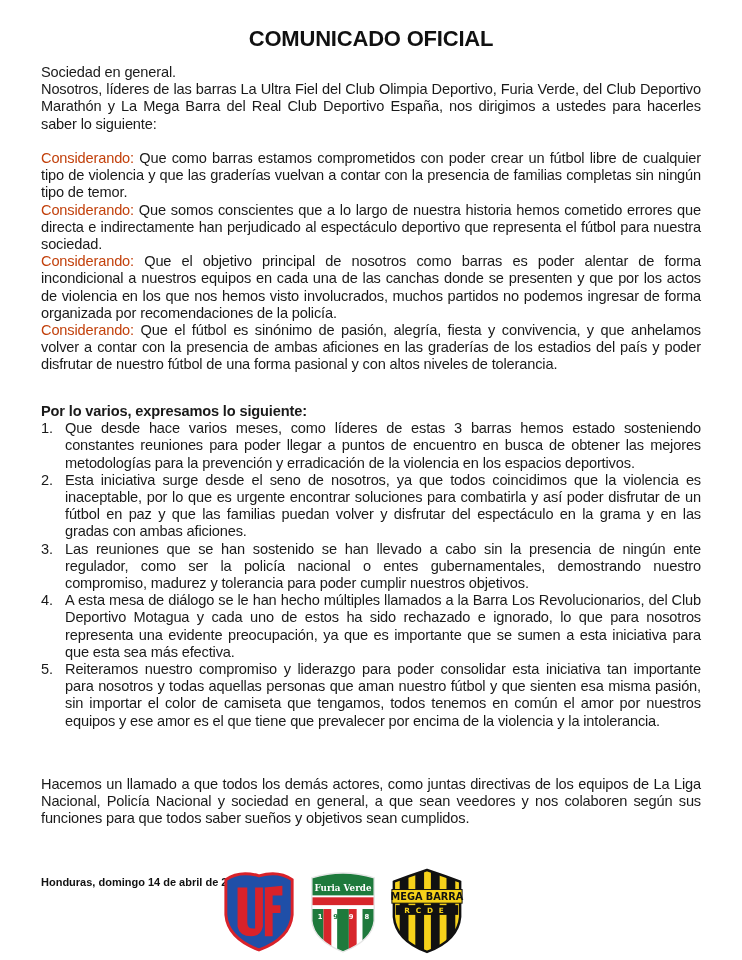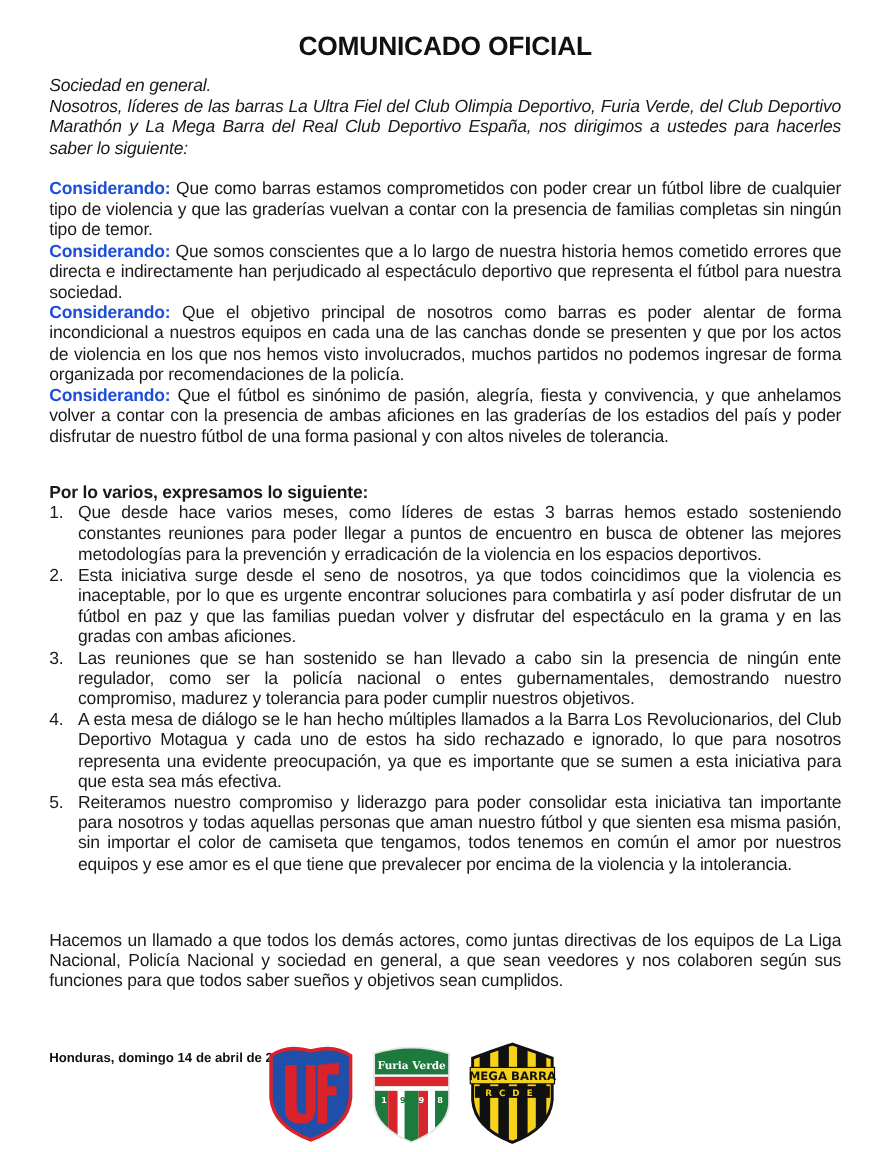--- a/index.html
+++ b/index.html
@@ -12,22 +12,22 @@
     .title {
       position: absolute; top: 26px; left: 0; width: 742px; text-align: center;
       font-size: 22px; font-weight: bold; letter-spacing: -0.2px; color: #111;
     }
     .body-text {
       position: absolute; left: 41px; width: 660px;
       font-size: 14.6px; line-height: 17.2px; text-align: justify;
       letter-spacing: -0.15px;
     }
     .body-text p { margin: 0; }
-    .body-text b { font-weight: bold; color: #1d4ed8; }
-    .intro { top: 64px; font-style: italic; }
+    .body-text b { font-weight: normal; color: #c2410c; }
+    .intro { top: 64px; }
     .considerandos { top: 150px; }
     .considerandos p { margin: 0; }
     .resolve { top: 403px; }
     .resolve-head { font-weight: bold; margin: 0; }
     ol.points { margin: 0; padding: 0; list-style: none; }
     ol.points li { position: relative; padding-left: 24px; margin: 0; }
     ol.points li .num { position: absolute; left: 0; top: 0; }
     .closing { top: 776px; }
     .dateline {
       position: absolute; left: 41px; top: 840px;

